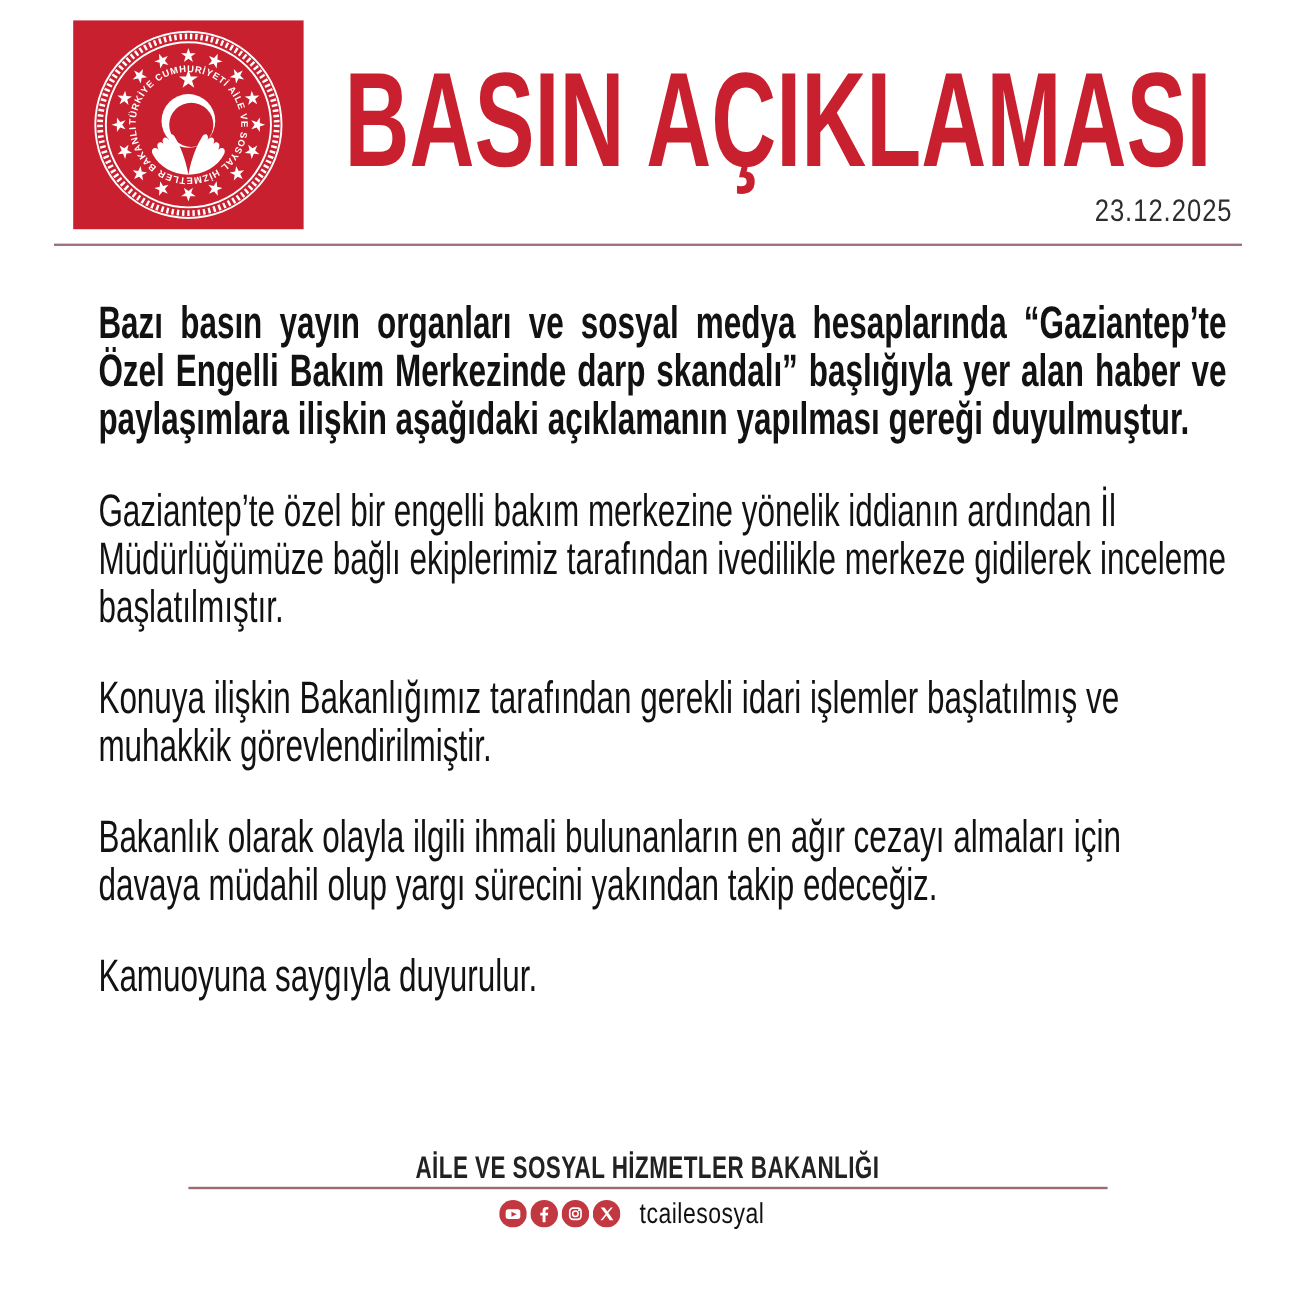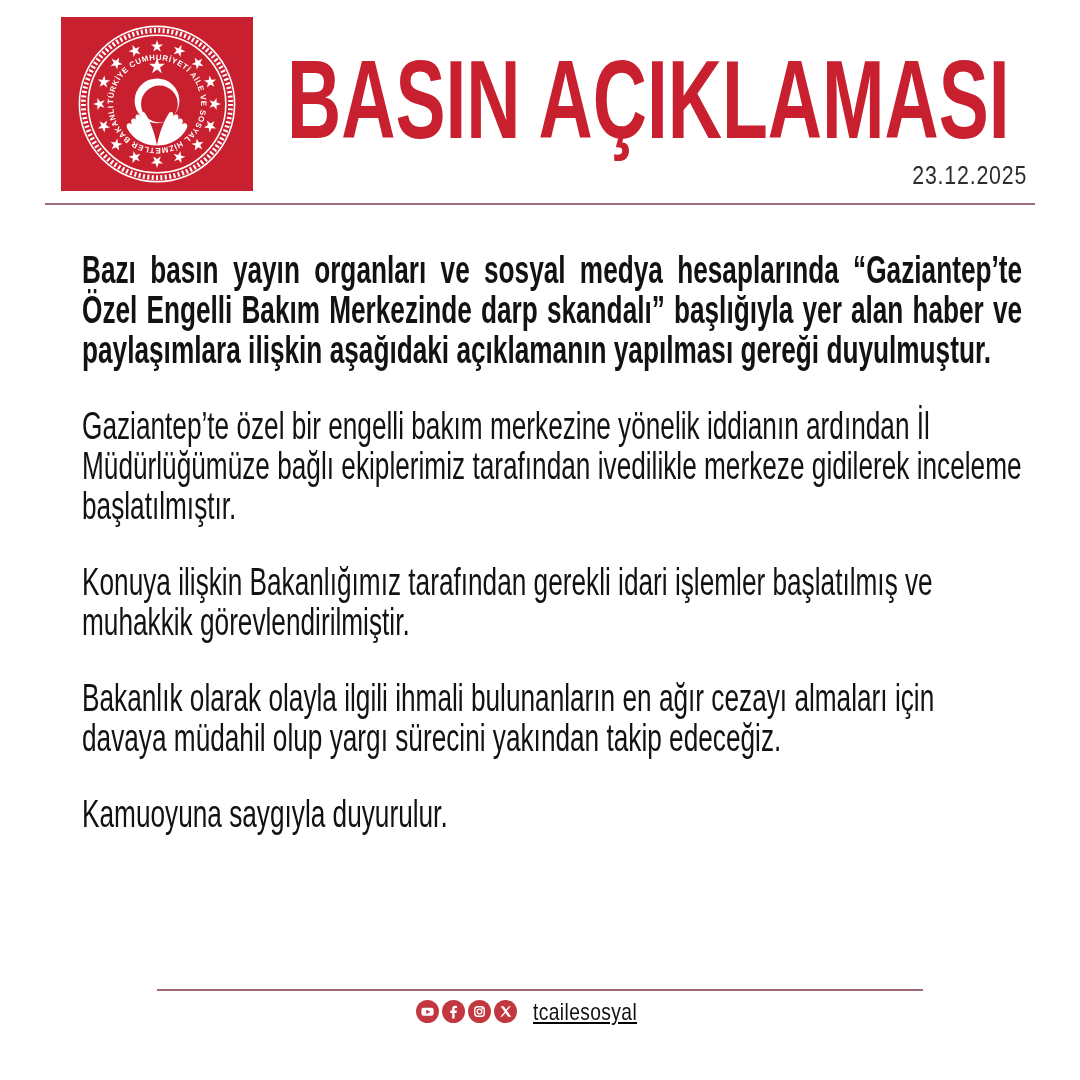--- a/index.html
+++ b/index.html
@@ -65,21 +65,21 @@
     font-size:26px;line-height:30px;font-weight:bold;color:#222222;
     letter-spacing:0.5px;white-space:nowrap;
     transform:scaleX(0.72);transform-origin:50% 0;
   }
   .footer-rule{
     position:absolute;top:989px;left:157px;width:766px;height:2px;
     background:var(--rule-red2,#9C6A73);border:0;margin:0;
   }
   .social-row{
     position:absolute;top:1000px;left:0;right:0;
-    display:flex;justify-content:center;align-items:center;gap:3px;text-decoration:underline;
+    display:flex;justify-content:center;align-items:center;gap:3px;
   }
   .social-row svg{width:23px;height:23px;display:block;}
   .handle{
     margin-left:13px;
     font-size:24px;line-height:23px;color:#111111;
     letter-spacing:0.5px;white-space:nowrap;
     transform:scaleX(0.8);transform-origin:0 50%;
   }
 </style>
 </head>
@@ -133,20 +133,23 @@
   <hr class="header-rule">
 
   <main class="statement">
     <p class="lead">Bazı basın yayın organları ve sosyal medya hesaplarında “Gaziantep’te Özel Engelli Bakım Merkezinde darp skandalı” başlığıyla yer alan haber ve paylaşımlara ilişkin aşağıdaki açıklamanın yapılması gereği duyulmuştur.</p>
     <p>Gaziantep’te özel bir engelli bakım merkezine yönelik iddianın ardından İl Müdürlüğümüze bağlı ekiplerimiz tarafından ivedilikle merkeze gidilerek inceleme başlatılmıştır.</p>
     <p>Konuya ilişkin Bakanlığımız tarafından gerekli idari işlemler başlatılmış ve muhakkik görevlendirilmiştir.</p>
     <p>Bakanlık olarak olayla ilgili ihmali bulunanların en ağır cezayı almaları için davaya müdahil olup yargı sürecini yakından takip edeceğiz.</p>
     <p>Kamuoyuna saygıyla duyurulur.</p>
   </main>
 
+  <div class="ministry-name">
+    <span>AİLE VE SOSYAL HİZMETLER BAKANLIĞI</span>
+  </div>
   <hr class="footer-rule">
 
   <div class="social-row">
     <svg viewBox="0 0 23 23" aria-hidden="true">
       <circle cx="11.5" cy="11.5" r="11.5" fill="var(--icon-red,#C23840)"></circle>
       <rect x="5.4" y="7.8" width="12.2" height="8" rx="2.2" fill="#ffffff"></rect>
       <path d="M10.2,9.7 L14.6,11.8 L10.2,13.9 Z" fill="var(--icon-red,#C23840)"></path>
     </svg>
     <svg viewBox="0 0 23 23" aria-hidden="true">
       <circle cx="11.5" cy="11.5" r="11.5" fill="var(--icon-red,#C23840)"></circle>

